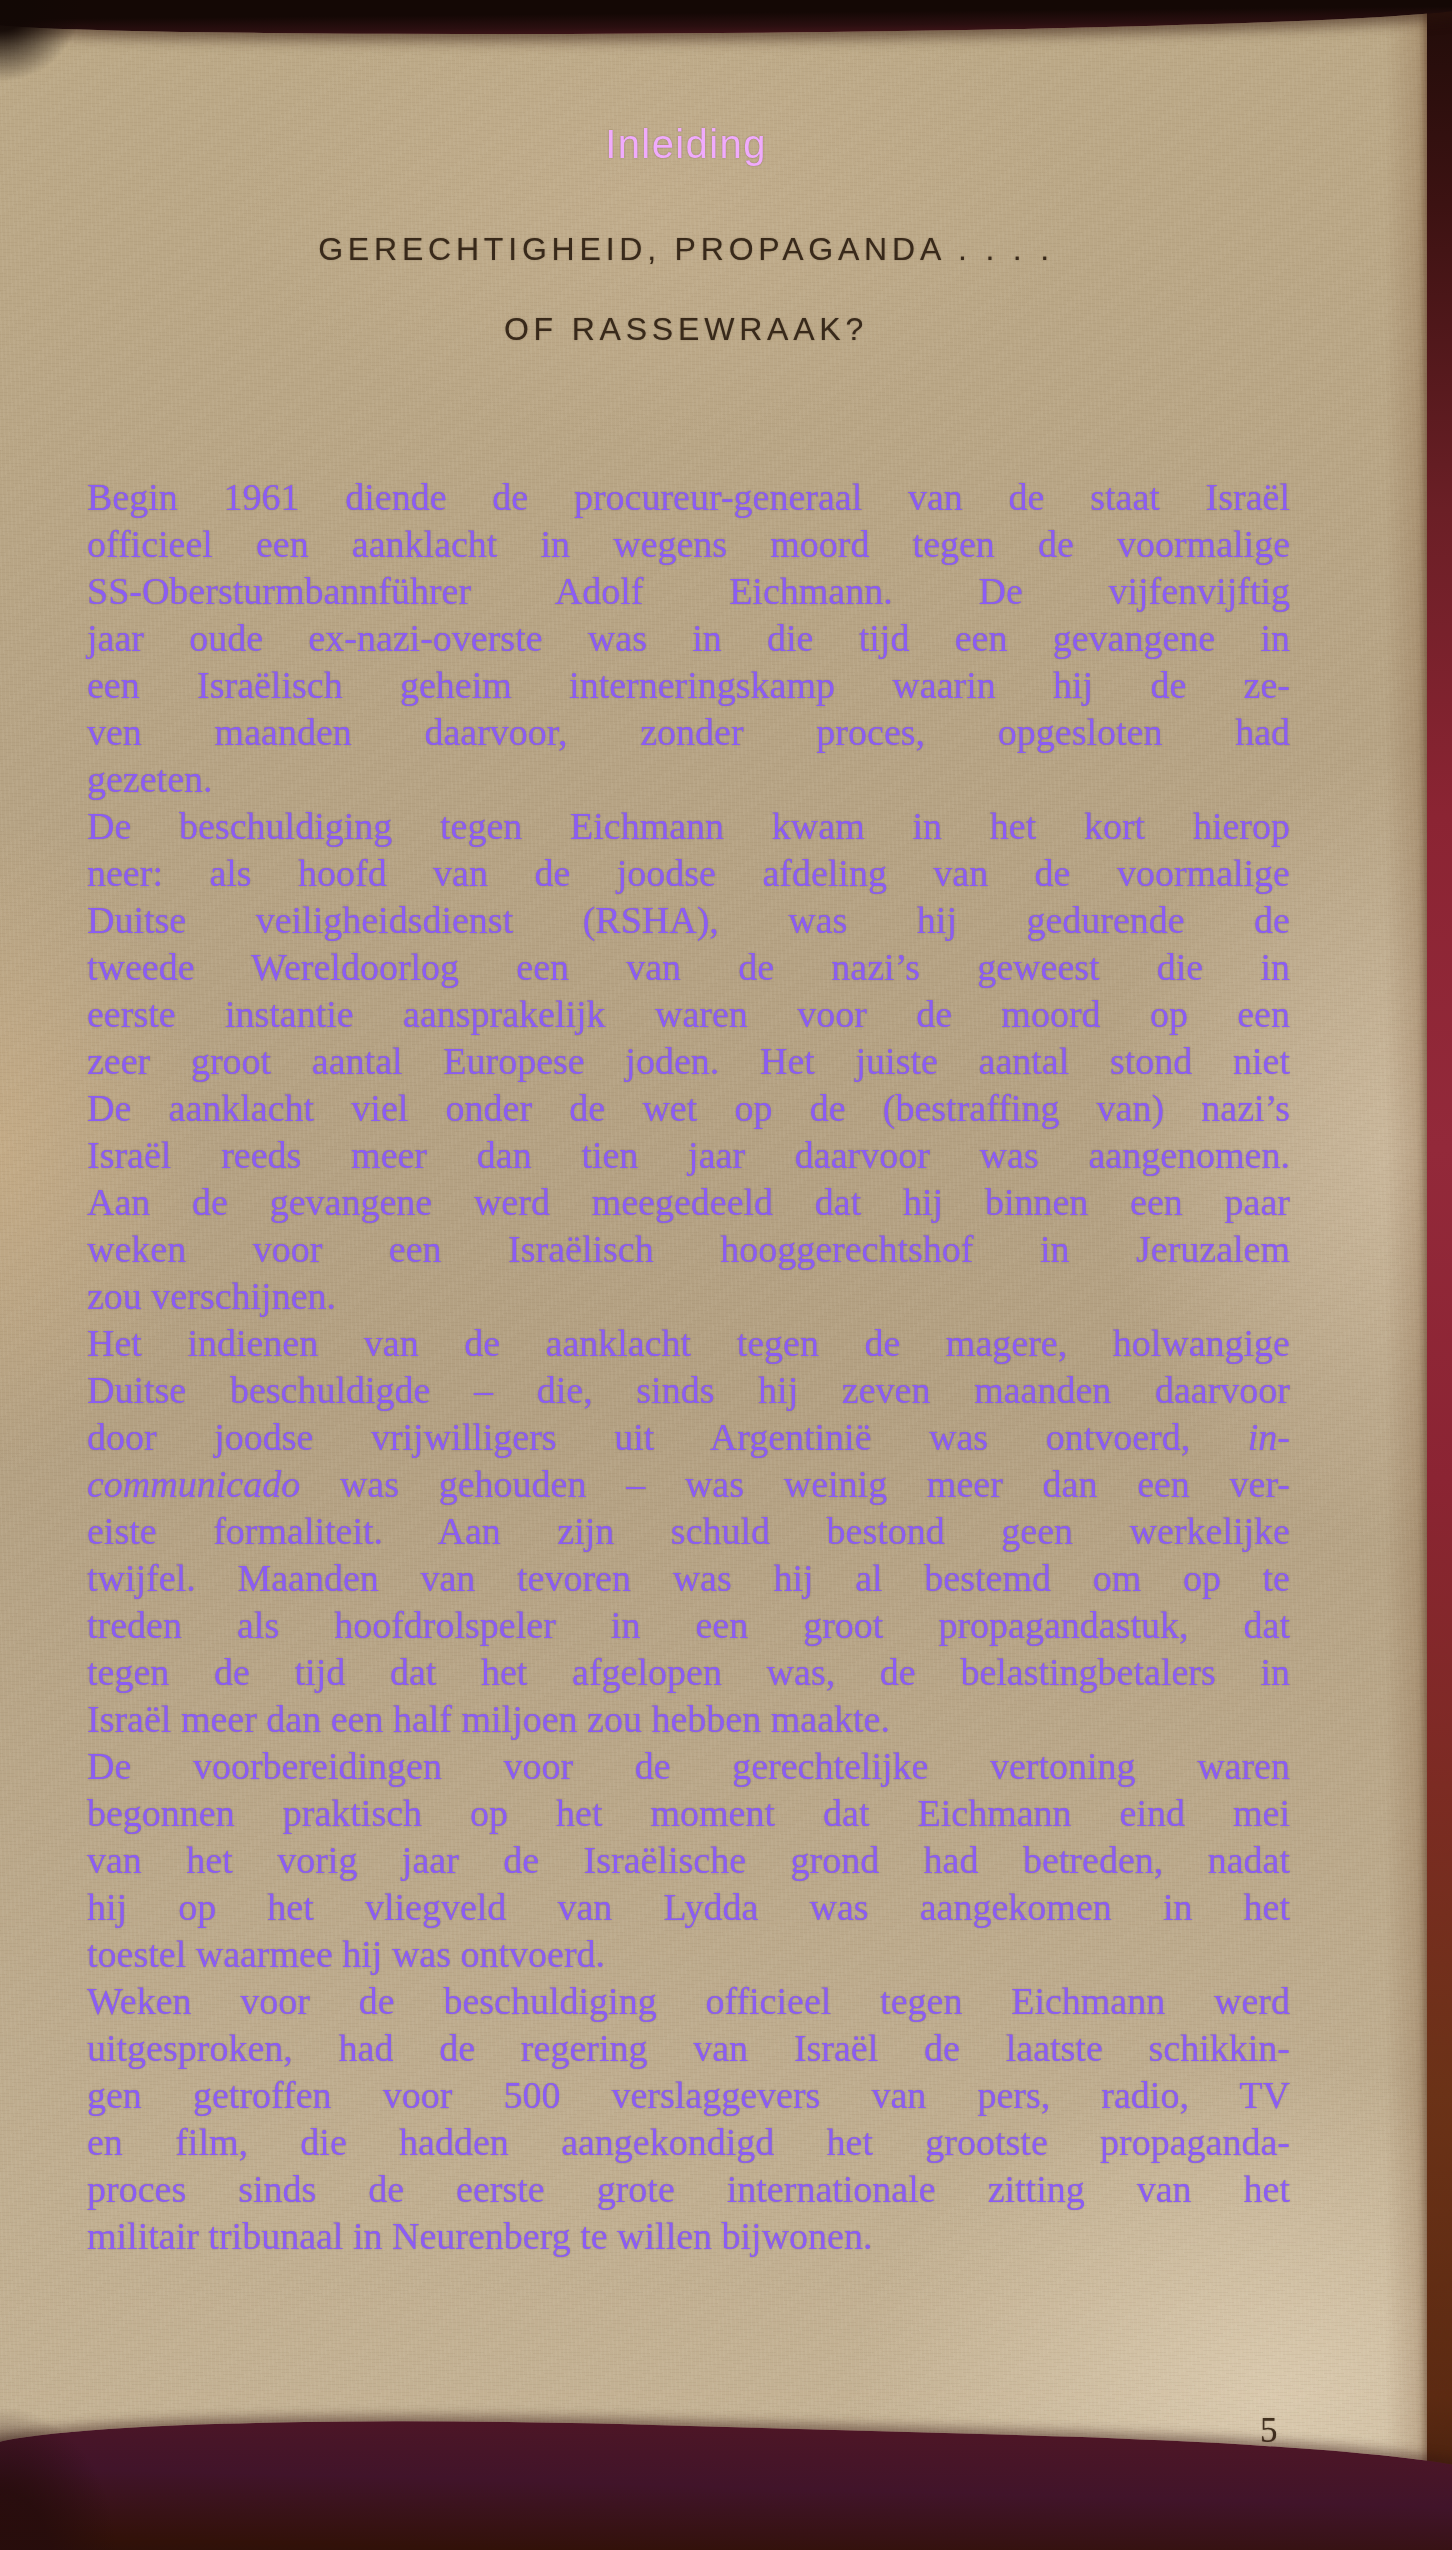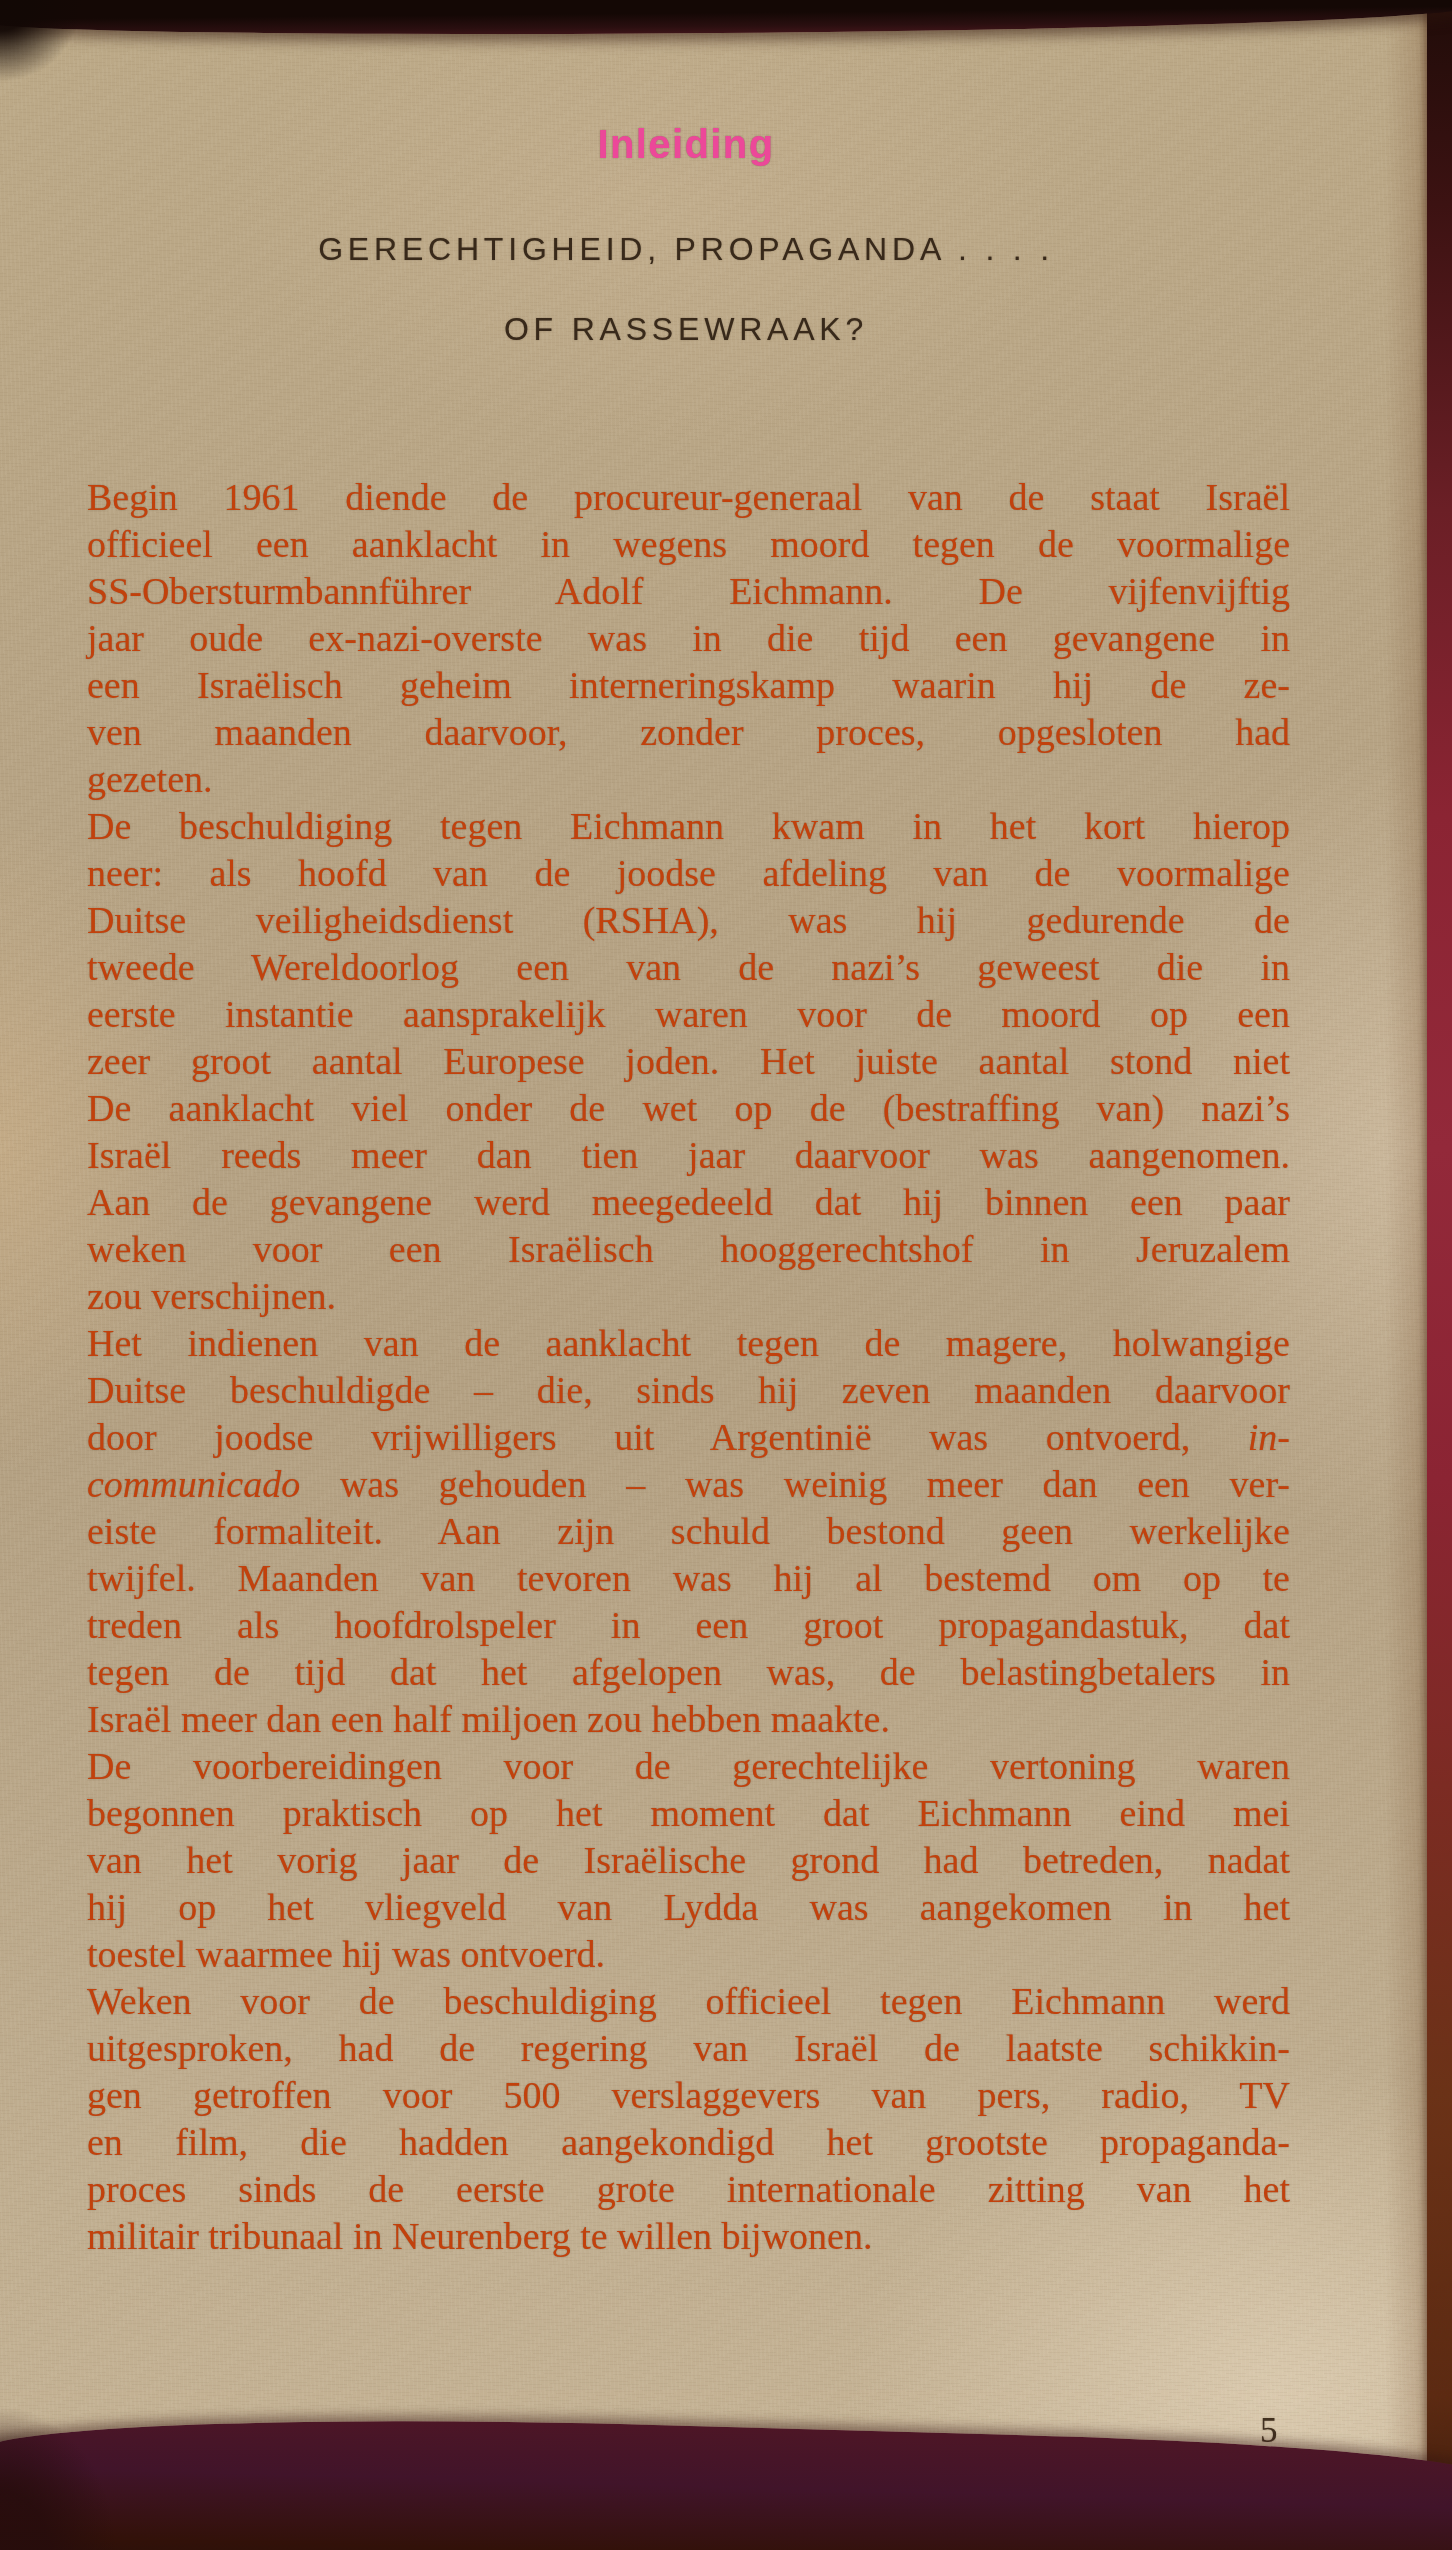--- a/index.html
+++ b/index.html
@@ -58,30 +58,30 @@
     background: linear-gradient(180deg,
       #200c09 0%, #3c1212 8%, #6b1f26 20%, #8b2433 32%,
       #93293a 45%, #8b2433 58%, #7c2b23 70%, #6b3217 82%, #5c2a12 94%, #3a1b0c 100%);
     box-shadow: -2.7px 0 6.8px rgba(70,35,20,0.45);
   }
   .edge-right-shade {
     position: absolute; right: 20.5px; top: 0; bottom: 0; width: 48px;
     background: linear-gradient(90deg, rgba(110,70,40,0) 0%, rgba(110,70,40,0.28) 100%);
   }
   
-  .ink { color: #c2410c; text-shadow: 0 0 1.4px rgba(57,43,27,0.38); }
+  .ink { color: #8b5cf6; text-shadow: 0 0 1.4px rgba(57,43,27,0.38); }
   .headings {
     position: absolute; left: 81px; width: 1210px; top: 0;
     text-align: center;
   }
   .section-heading {
     position: absolute; left: 0; width: 100%; top: 122px;
     font-family: "Liberation Sans", sans-serif;
-    font-size: 40px; font-weight: 700; letter-spacing: 1.4px;
-    color: #ec4899; text-shadow: 0 0 1.4px rgba(53,42,25,0.45);
+    font-size: 40px; font-weight: 400; letter-spacing: 1.4px;
+    color: #f0abfc; text-shadow: 0 0 1.4px rgba(53,42,25,0.45);
   }
   .chapter-line1, .chapter-line2 {
     position: absolute; left: 0; width: 100%;
     font-family: "Liberation Sans", sans-serif;
     font-size: 32px; font-weight: 500; letter-spacing: 4.8px;
     color: #38291a; text-shadow: 0 0 1.4px rgba(56,41,26,0.42);
     white-space: nowrap;
   }
   .chapter-line1 { top: 231px; }
   .chapter-line2 { top: 311px; }

